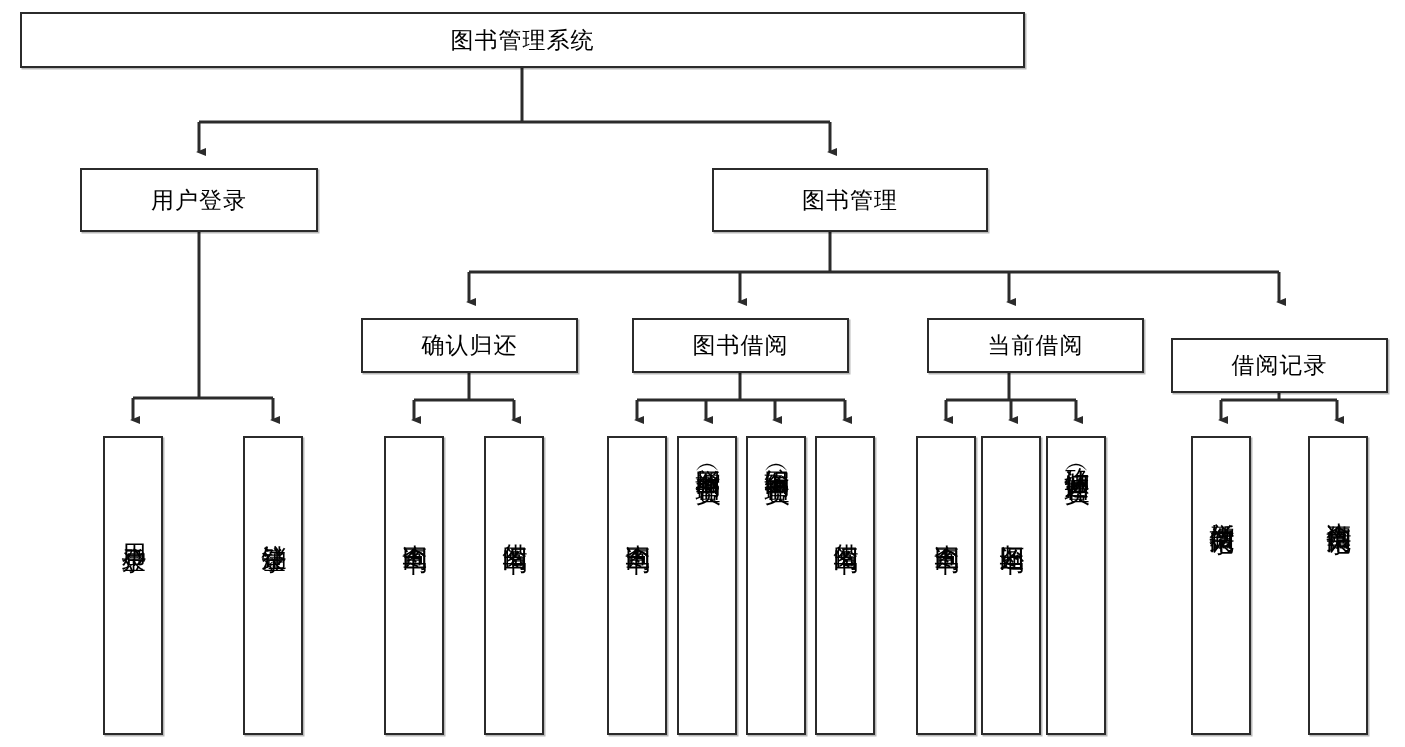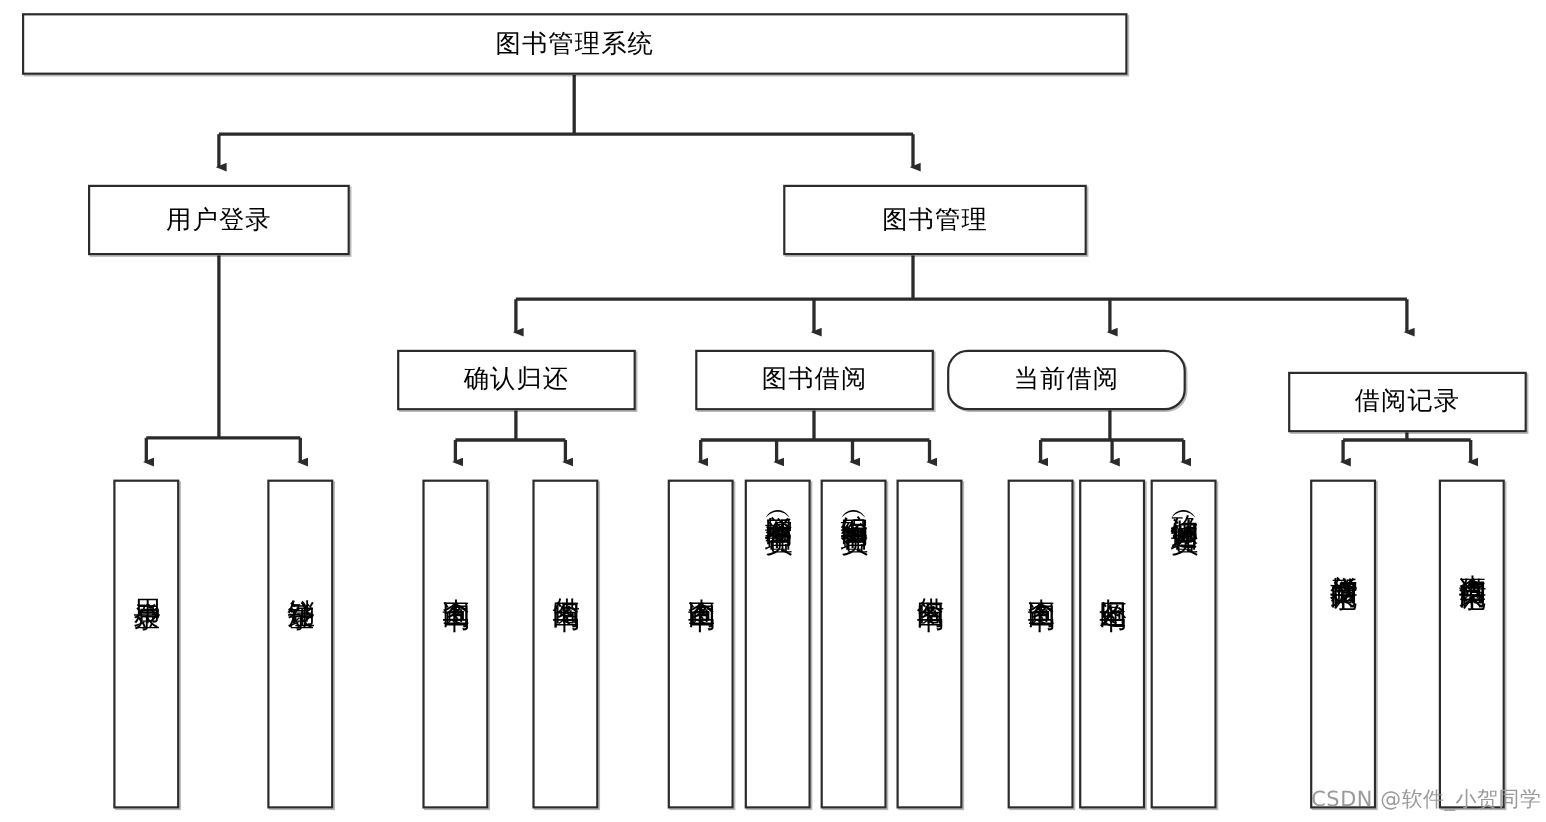--- a/index.html
+++ b/index.html
@@ -145,21 +145,21 @@
   <div class="node horizontal" style="left:712px; top:168px; width:276px; height:64px;">
     <span class="node-label">图书管理</span>
   </div>
 
   <div class="node horizontal" style="left:361px; top:318px; width:217px; height:55px;">
     <span class="node-label">确认归还</span>
   </div>
   <div class="node horizontal" style="left:632px; top:318px; width:217px; height:55px;">
     <span class="node-label">图书借阅</span>
   </div>
-  <div class="node horizontal" style="left:861px; top:318px; width:217px; height:55px;border-radius:19px;">
+  <div class="node horizontal" style="left:927px; top:318px; width:217px; height:55px;">
     <span class="node-label">当前借阅</span>
   </div>
   <div class="node horizontal" style="left:1171px; top:318px; width:217px; height:55px;margin-top:20px;">
     <span class="node-label">借阅记录</span>
   </div>
 
   <div class="node vertical mid" style="left:103px; top:436px; width:60px; height:299px;">
     <span class="node-label">用户登录</span>
   </div>
   <div class="node vertical mid" style="left:243px; top:436px; width:60px; height:299px;">
@@ -196,15 +196,14 @@
     <span class="node-label">确认归还（管理员）</span>
   </div>
 
   <div class="node vertical mid2" style="left:1191px; top:436px; width:60px; height:299px;">
     <span class="node-label">新增借阅记录</span>
   </div>
   <div class="node vertical mid2" style="left:1308px; top:436px; width:60px; height:299px;">
     <span class="node-label">查询借阅记录</span>
   </div>
 
-  <div class="watermark">CSDN @软件_小贺同学</div>
 
 </div>
 
 </body></html>

